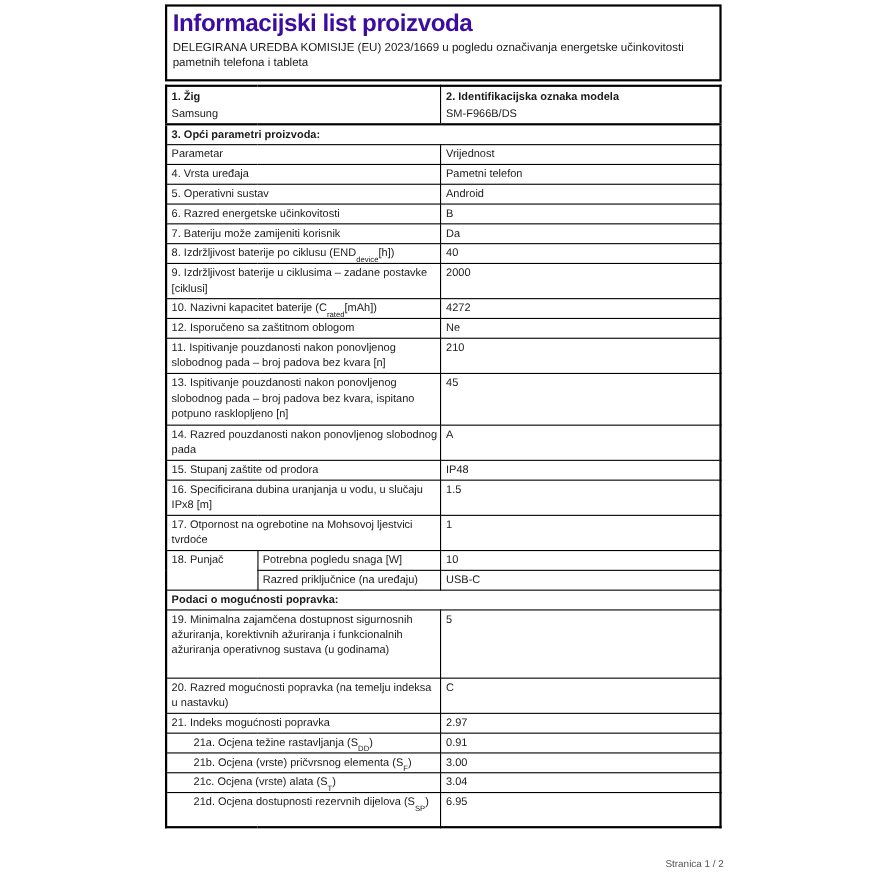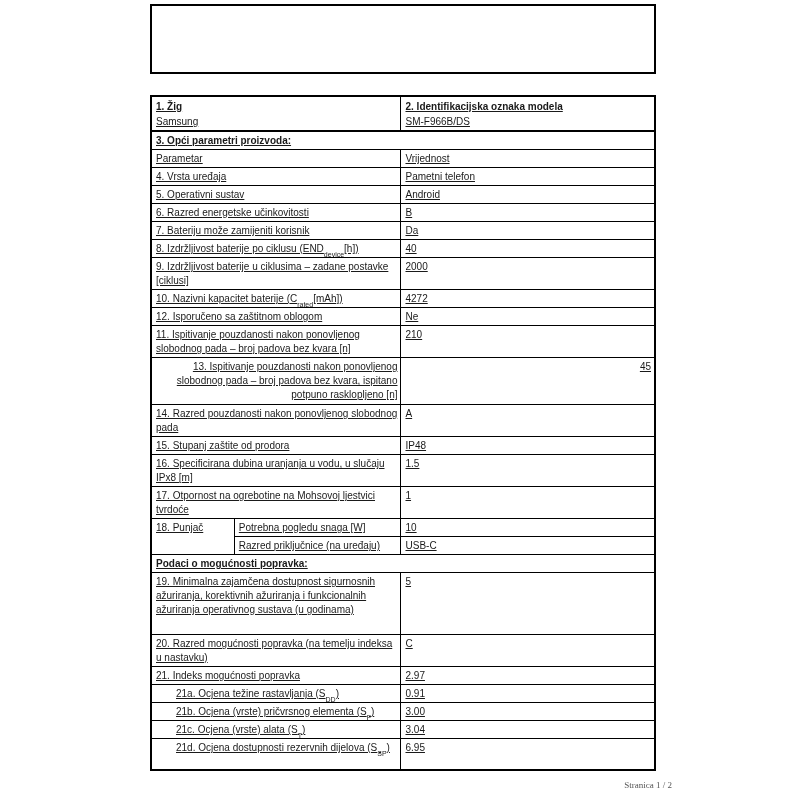--- a/index.html
+++ b/index.html
@@ -15,47 +15,49 @@
     padding:1px 5px 0 5px; overflow:hidden;
   }
   .page-title {
     margin:0; font-size:22px; line-height:27px; font-weight:bold;
     letter-spacing:-0.4px; color:#3c0c9e;
   }
   .subtitle { font-size:10.5px; line-height:13.5px; margin-top:3px; color:#1a1a1a; }
 
   table.sheet {
     border-collapse:collapse; table-layout:fixed; width:506px;
-    margin-top:21px; border:2px solid #000;text-decoration:underline;
+    margin-top:3px; border:2px solid #000;
   }
   table.sheet td {
     box-sizing:border-box; border:1px solid #000; vertical-align:top;
     font-size:10px; line-height:14px; padding:2px 3px 1px 4px;
     overflow:hidden; word-wrap:break-word;
   }
   .bold { font-weight:bold; }
   tr.row-a td { border-bottom-width:2px; line-height:15px; }
   tr.sec td { font-weight:bold; }
   td.h2 { height:31px; }
-  td.h3 { height:47px;text-align:right; }
+  td.h3 { height:47px; }
   td.h4 { height:62px; }
   td.indent { text-indent:20px; }
   sub.ss { font-size:7px; line-height:1; position:relative; top:2px; letter-spacing:0; }
 
   .footer {
-    position:absolute; left:166px; top:780px; width:506px;
-    text-align:right; font-size:9px; color:#555555;font-family:Liberation Serif, serif;
+    position:absolute; left:152px; top:780px; width:506px;
+    text-align:right; font-size:9px; color:#555555;
   }
 </style>
 </head>
 <body>
 
 <div class="doc">
 
   <div class="title-box">
+    <h1 class="page-title" style="color: rgb(60, 12, 158);">Informacijski list proizvoda</h1>
+    <div class="subtitle">DELEGIRANA UREDBA KOMISIJE (EU) 2023/1669 u pogledu označivanja energetske učinkovitosti pametnih telefona i tableta</div>
   </div>
 
   <table class="sheet">
     <colgroup>
         <col style="width:83px">
         <col style="width:166px">
         <col style="width:253px">
       </colgroup>
 
     <tbody>

